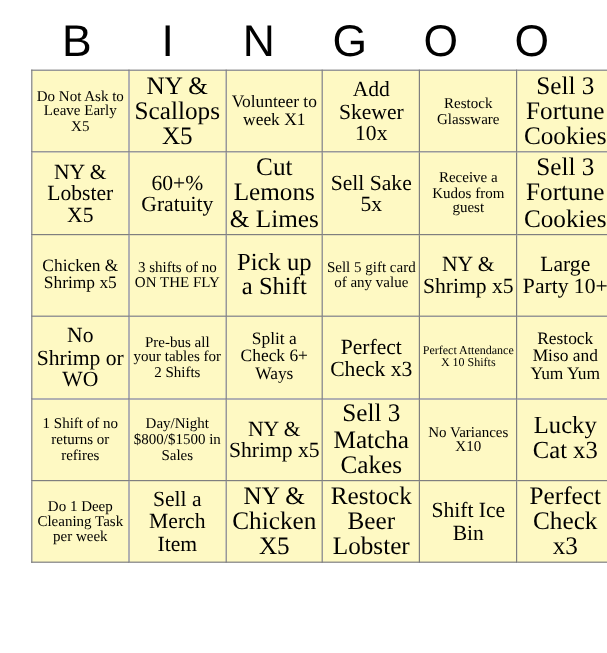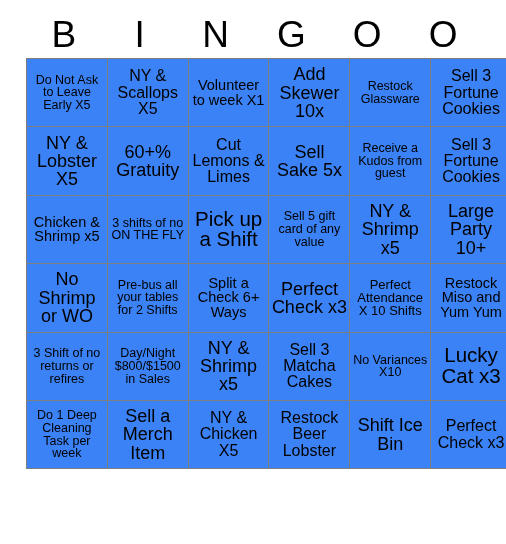--- a/index.html
+++ b/index.html
@@ -47,32 +47,32 @@
   }
   #grid td {
     border: 1px solid #7f7f7f;
     width: 75.83px;
     height: 65.4px;
     padding: 1px 2px;
     text-align: center;
     vertical-align: middle;
     line-height: 1.02;
     color: #000000;
-    background: #3b82f6;
+    background: #fef9c3;
     overflow: hidden;
     word-wrap: break-word;
-    font-family: Liberation Sans, sans-serif;
+    font-family: Liberation Serif, serif;
     margin-left: 19px;
   }
   .fs-xxl { font-size: 20.5px; }
   .fs-xl  { font-size: 18px; }
-  .fs-lg  { font-size: 16px; }
+  .fs-lg  { font-size: 21px; }
   .fs-md  { font-size: 14.5px; }
   .fs-sm  { font-size: 12.5px; }
-  .fs-xs  { font-size: 13px; }
+  .fs-xs  { font-size: 10px; }
 </style>
 </head>
 <body>
 
 <div id="card">
 
   <div id="header-row">
       <div class="header-letter">B</div>
       <div class="header-letter">I</div>
       <div class="header-letter">N</div>
@@ -109,21 +109,21 @@
         </tr>
         <tr>
           <td class="fs-xl">No Shrimp or WO</td>
           <td class="fs-sm">Pre-bus all your tables for 2 Shifts</td>
           <td class="fs-md">Split a Check 6+ Ways</td>
           <td class="fs-xl">Perfect Check x3</td>
           <td class="fs-xs">Perfect Attendance X 10 Shifts</td>
           <td class="fs-md">Restock Miso and Yum Yum</td>
         </tr>
         <tr>
-          <td class="fs-sm">3 Shift of no returns or refires</td>
+          <td class="fs-sm">1 Shift of no returns or refires</td>
           <td class="fs-sm">Day/Night $800/$1500 in Sales</td>
           <td class="fs-xl">NY &amp; Shrimp x5</td>
           <td class="fs-lg">Sell 3 Matcha Cakes</td>
           <td class="fs-sm">No Variances X10</td>
           <td class="fs-xxl">Lucky Cat x3</td>
         </tr>
         <tr>
           <td class="fs-sm">Do 1 Deep Cleaning Task per week</td>
           <td class="fs-xl">Sell a Merch Item</td>
           <td class="fs-lg">NY &amp; Chicken X5</td>

